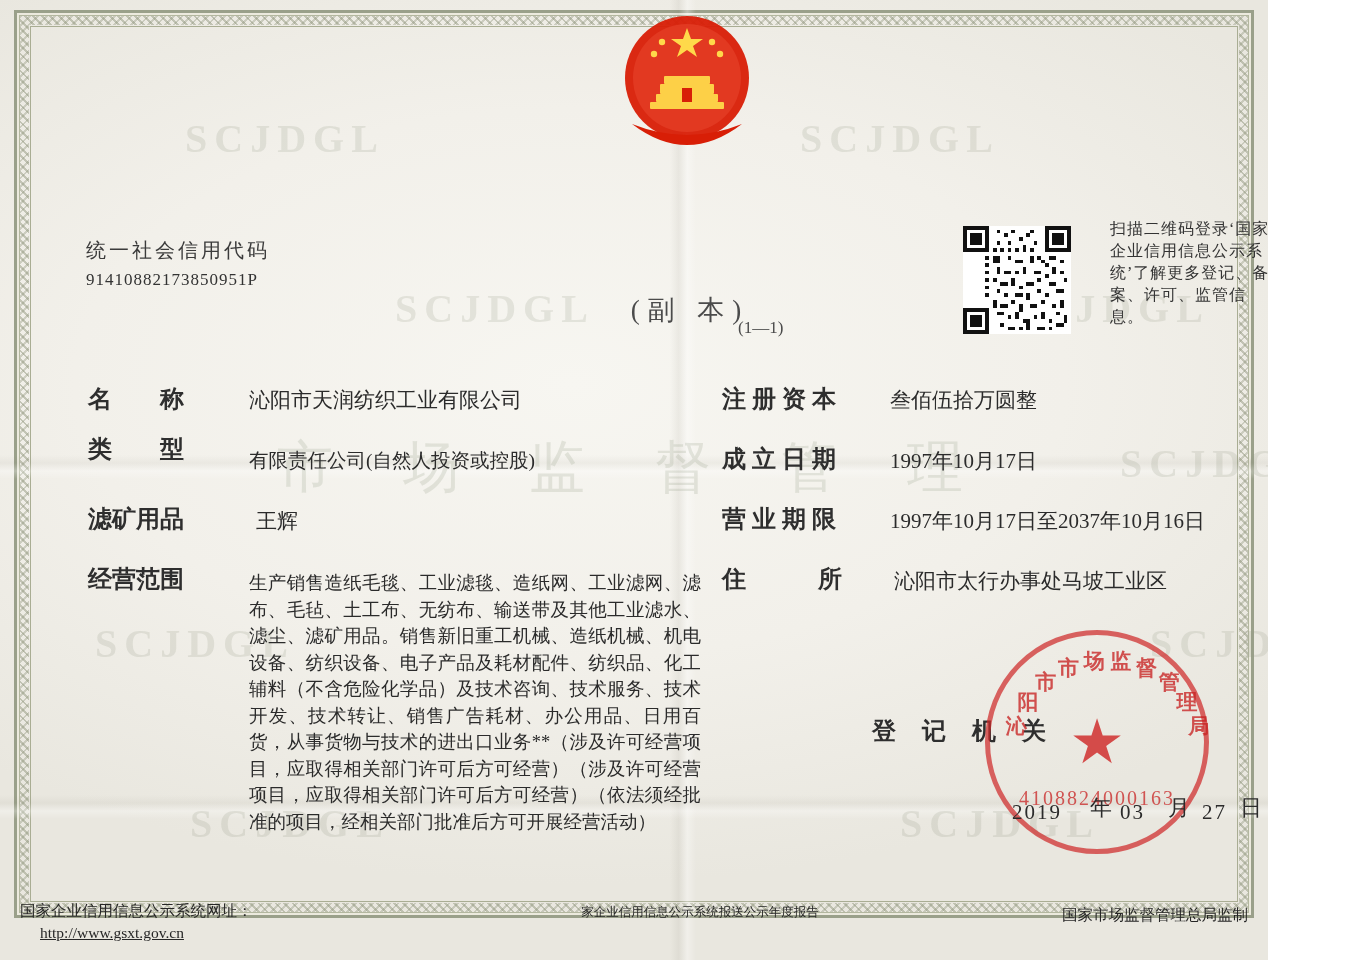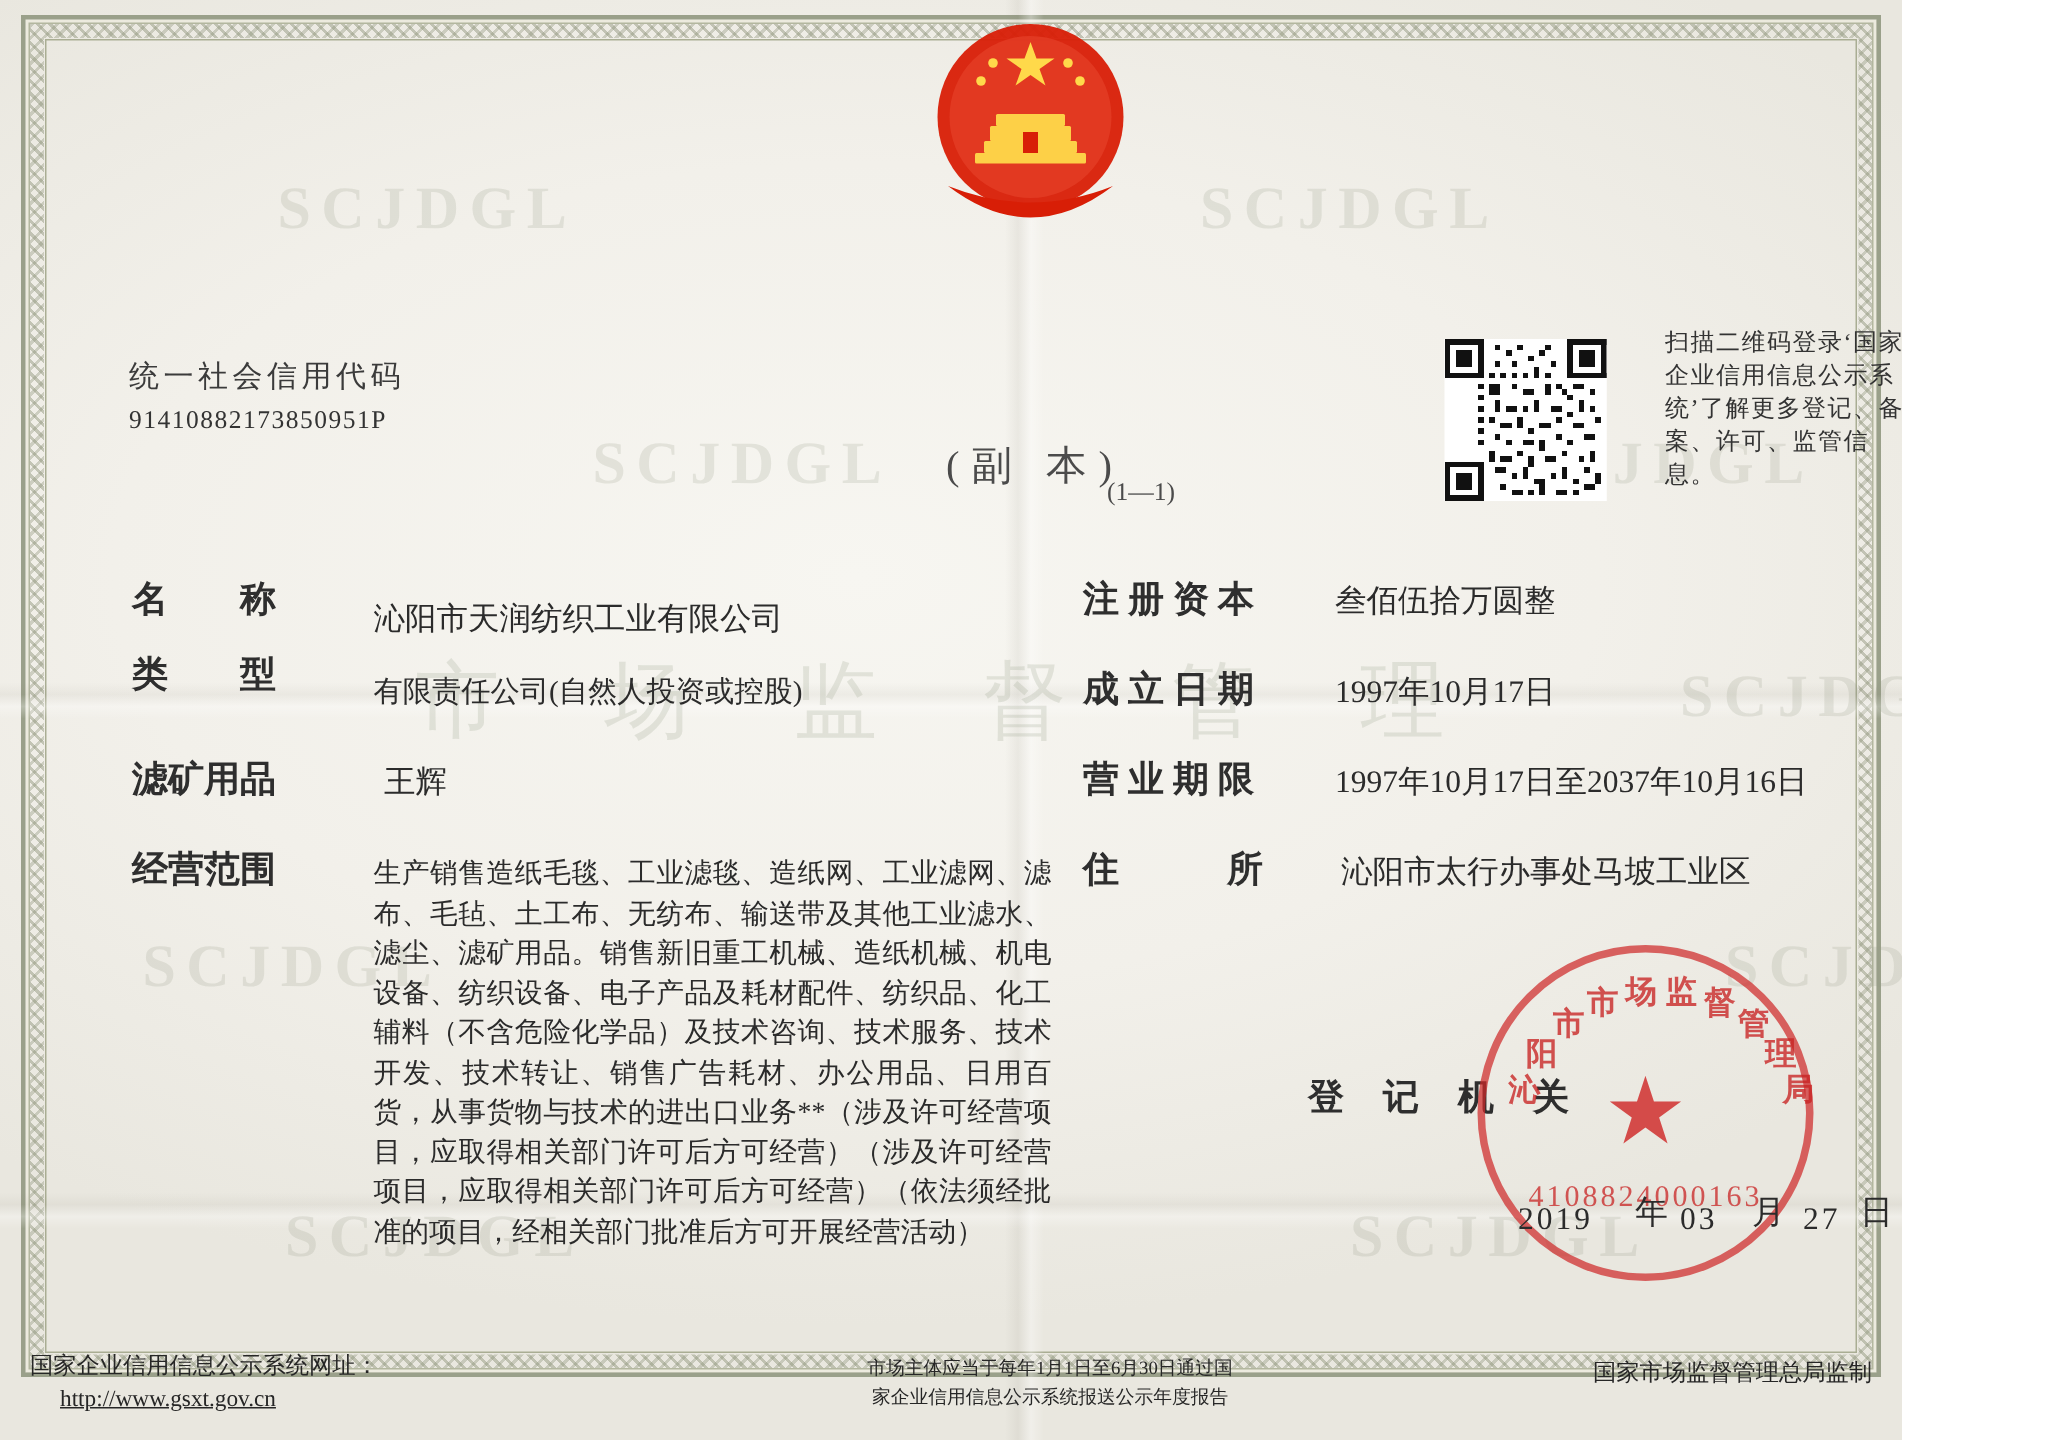--- a/index.html
+++ b/index.html
@@ -458,21 +458,21 @@
         <rect x="23" y="27" width="1" height="1"></rect>
           <rect x="25" y="26" width="2" height="1"></rect>
         <rect x="20" y="8" width="1" height="1"></rect>
           <rect x="22" y="10" width="1" height="1"></rect>
       </g>
     </svg>
   </div>
   <div class="qr-note">扫描二维码登录‘国家企业信用信息公示系统’了解更多登记、备案、许可、监管信息。</div>
 
   <div class="field-label" style="left:88px; top:383px;">名　　称</div>
-  <div class="field-value" style="left:249px; top:386px;margin-top:12px;">沁阳市天润纺织工业有限公司</div>
+  <div class="field-value" style="left:249px; top:386px;">沁阳市天润纺织工业有限公司</div>
 
   <div class="field-label" style="left:88px; top:433px;">类　　型</div>
   <div class="field-value" style="left:249px; top:447px; font-size:19.5px;">有限责任公司(自然人投资或控股)</div>
 
   <div class="field-label" style="left:88px; top:503px;">滤矿用品</div>
   <div class="field-value" style="left:256px; top:507px;">王辉</div>
 
   <div class="field-label" style="left:88px; top:563px;">经营范围</div>
   <div class="scope-text">生产销售造纸毛毯、工业滤毯、造纸网、工业滤网、滤布、毛毡、土工布、无纺布、输送带及其他工业滤水、滤尘、滤矿用品。销售新旧重工机械、造纸机械、机电设备、纺织设备、电子产品及耗材配件、纺织品、化工辅料（不含危险化学品）及技术咨询、技术服务、技术开发、技术转让、销售广告耗材、办公用品、日用百货，从事货物与技术的进出口业务**（涉及许可经营项目，应取得相关部门许可后方可经营）（涉及许可经营项目，应取得相关部门许可后方可经营）（依法须经批准的项目，经相关部门批准后方可开展经营活动）</div>
 
@@ -513,18 +513,17 @@
   <div class="date-line" style="left:1120px;">03</div>
   <div class="date-cn" style="left:1168px;">月</div>
   <div class="date-line" style="left:1202px;">27</div>
   <div class="date-cn" style="left:1240px;">日</div>
 
   <div class="footer-left">
     <div>国家企业信用信息公示系统网址：</div>
     <div class="url" style="margin-left:20px;">http://www.gsxt.gov.cn</div>
   </div>
   <div class="footer-center">
-    <div>市场主体应当于每年1月1日至6月30日通过国</div>
     <div>家企业信用信息公示系统报送公示年度报告</div>
   </div>
   <div class="footer-right">国家市场监督管理总局监制</div>
 
 </div>
 
 </body></html>

